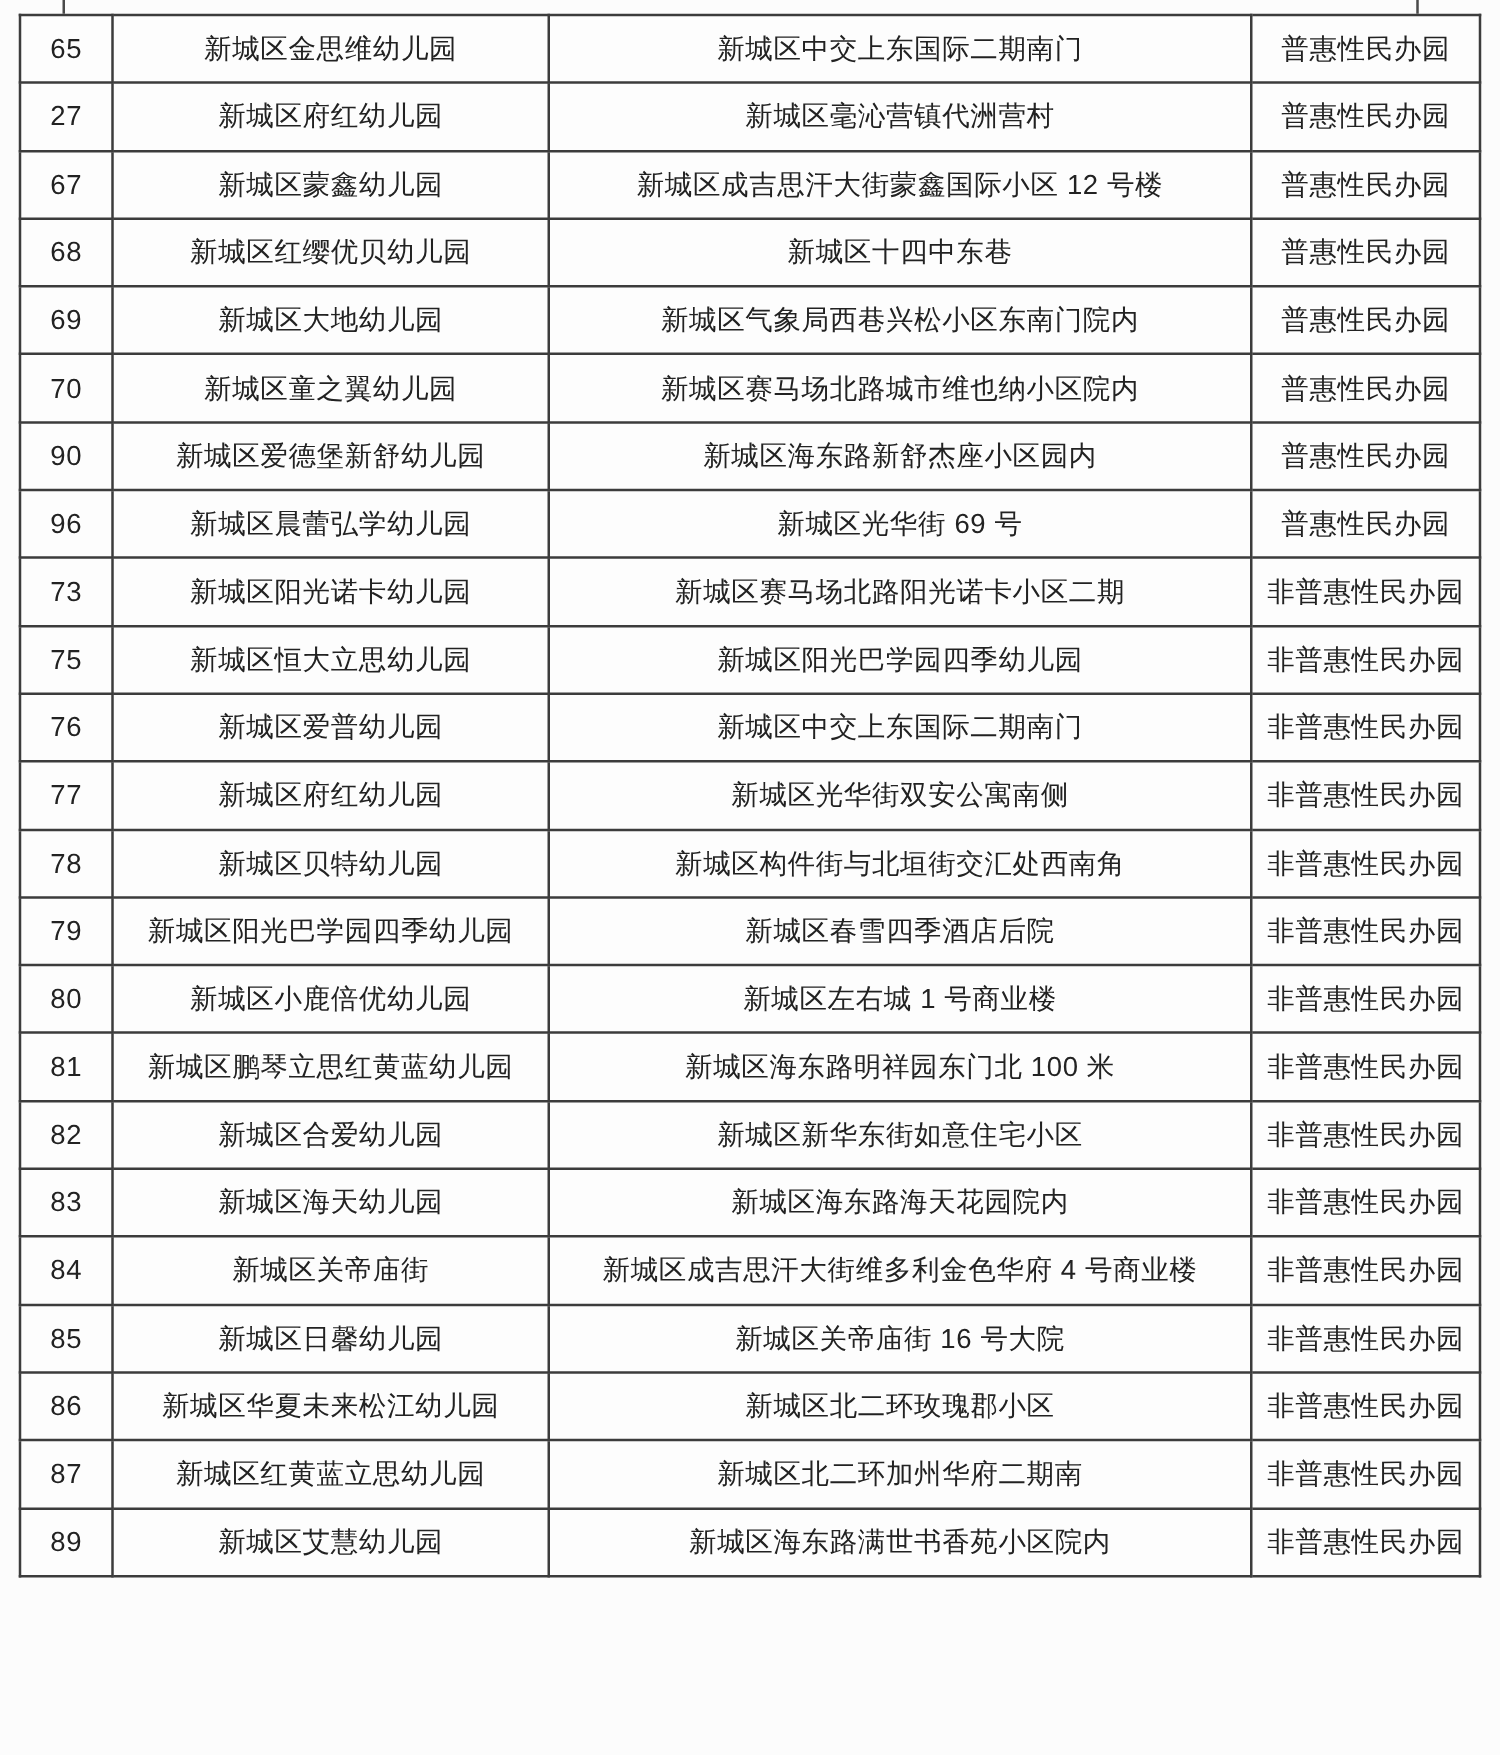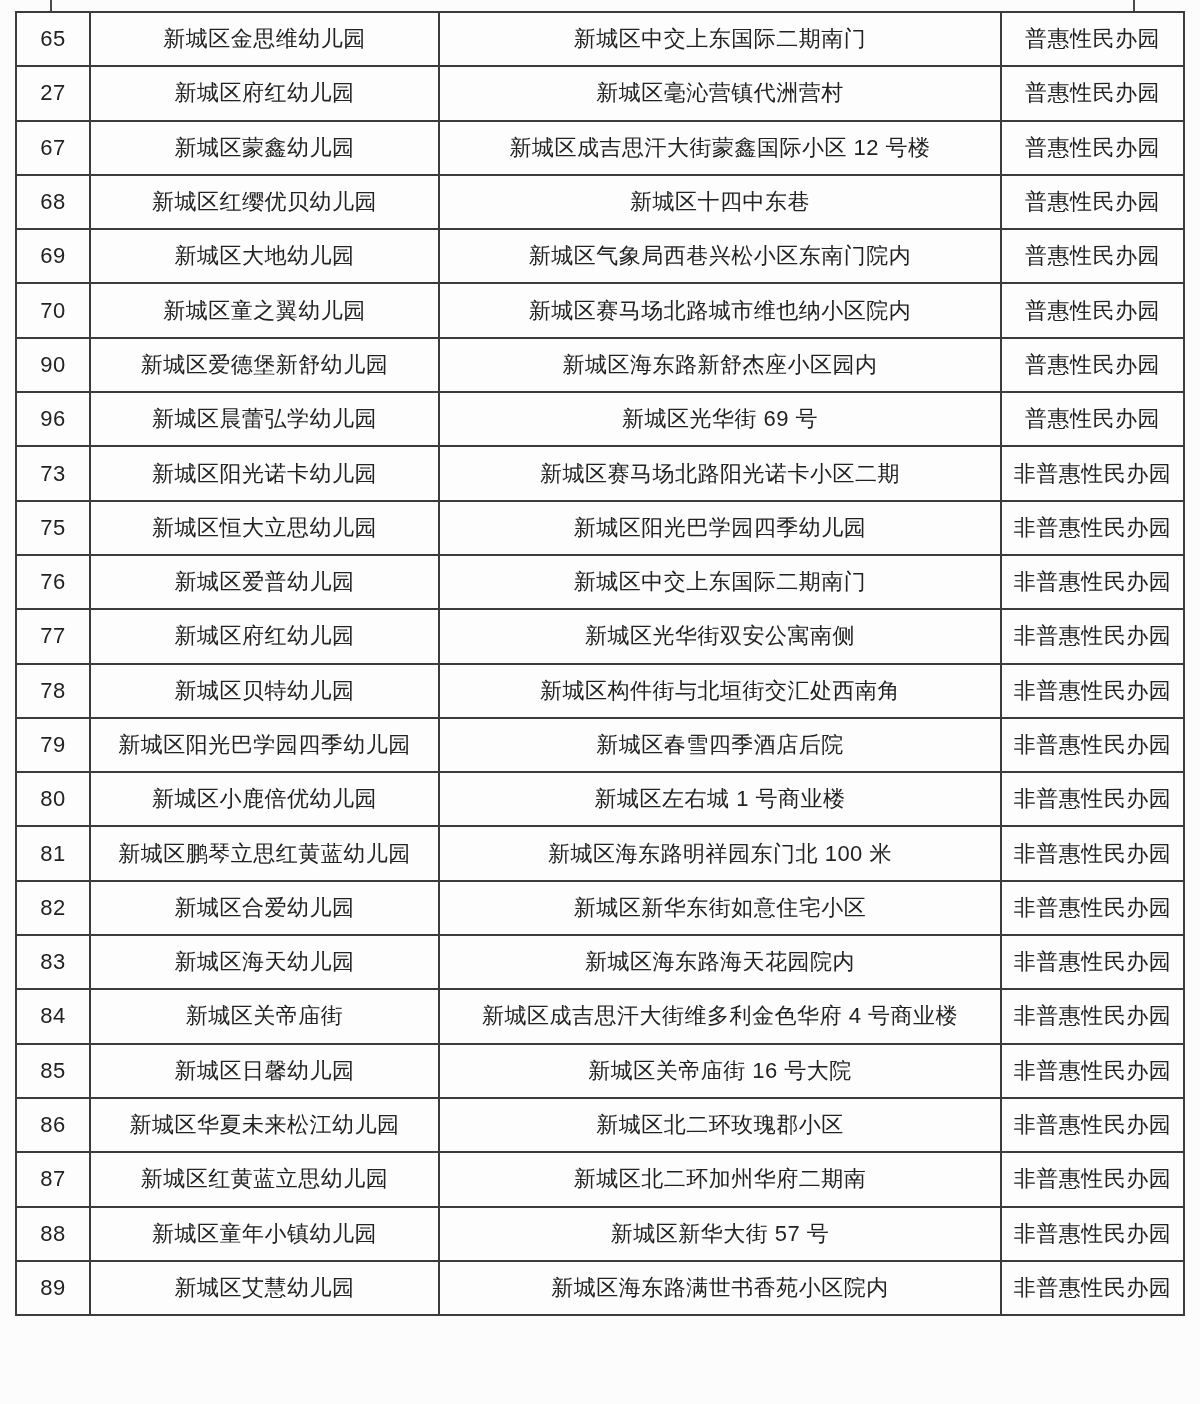--- a/index.html
+++ b/index.html
@@ -193,26 +193,20 @@
     <td class="col-address">新城区北二环玫瑰郡小区</td>
     <td class="col-type">非普惠性民办园</td>
   </tr>
         <tr>
     <td class="col-no">87</td>
     <td class="col-name">新城区红黄蓝立思幼儿园</td>
     <td class="col-address">新城区北二环加州华府二期南</td>
     <td class="col-type">非普惠性民办园</td>
   </tr>
         <tr>
-    <td class="col-no">88</td>
-    <td class="col-name">新城区童年小镇幼儿园</td>
-    <td class="col-address">新城区新华大街 57 号</td>
-    <td class="col-type">非普惠性民办园</td>
-  </tr>
-        <tr>
     <td class="col-no">89</td>
     <td class="col-name">新城区艾慧幼儿园</td>
     <td class="col-address">新城区海东路满世书香苑小区院内</td>
     <td class="col-type">非普惠性民办园</td>
   </tr>
       </tbody>
   </table>
 </div>
 
 </body></html>

